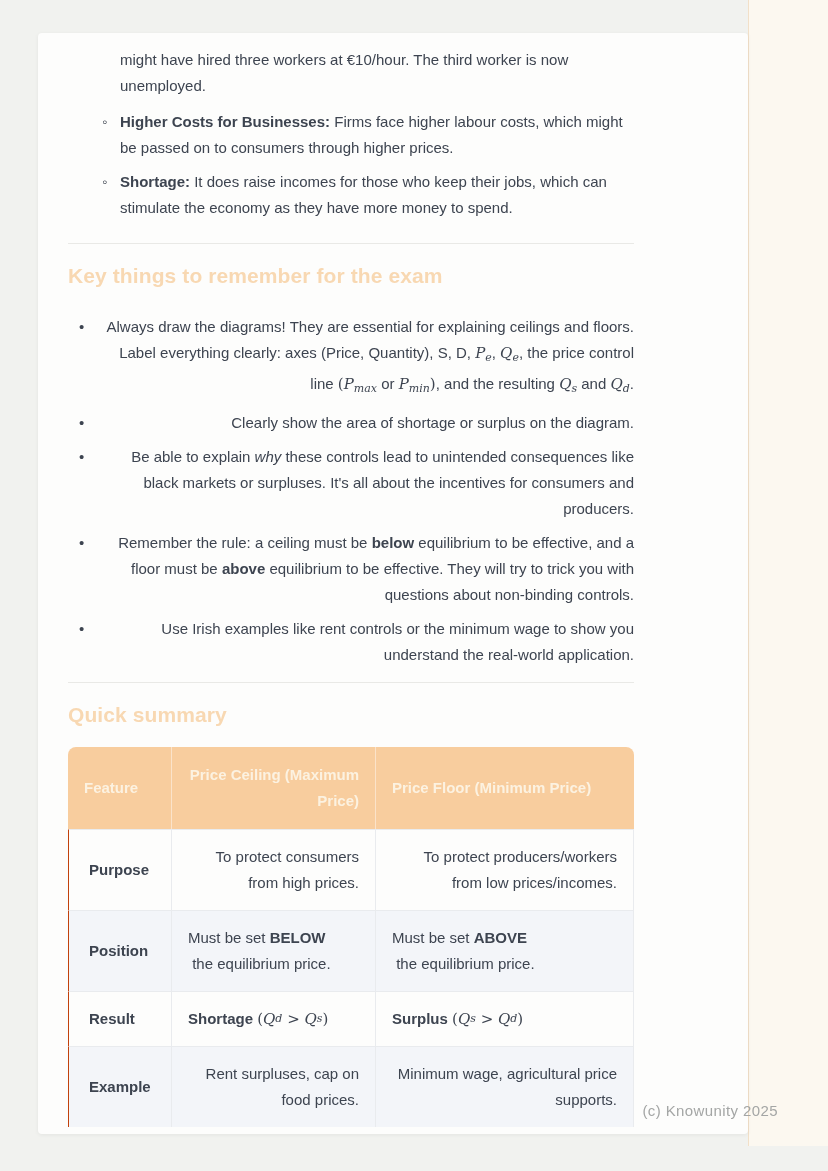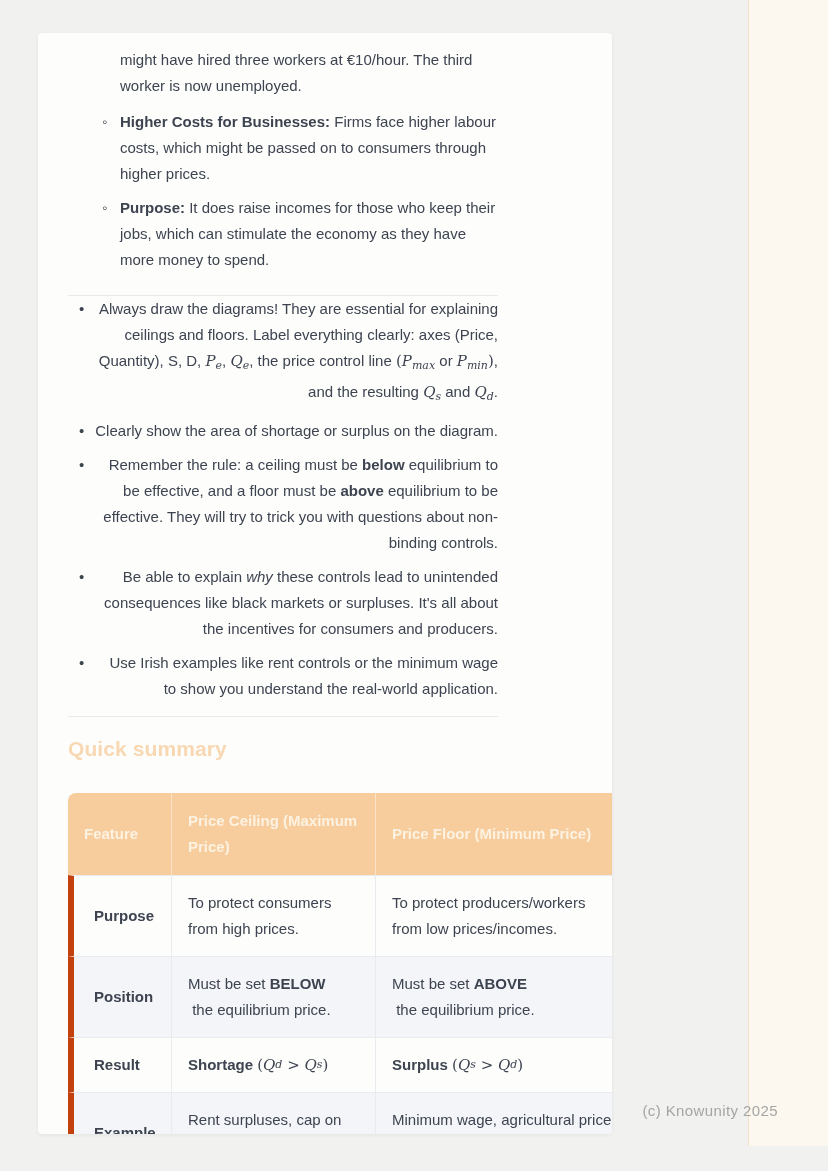--- a/index.html
+++ b/index.html
@@ -10,21 +10,21 @@
     position:relative;overflow:hidden;
     color:#3d4450;
   }
   .stage{position:absolute;inset:0;}
   .side-strip{
     position:absolute;left:748px;top:0;width:80px;height:1146px;
     background:#fcf8f0;border-left:1px solid #f2e0c8;
     z-index:1;
   }
   .page-card{
-    position:absolute;left:38px;top:33px;width:574px;height:1101px;
+    position:absolute;left:38px;top:33px;width:710px;height:1101px;
     background:#fdfdfc;border-radius:4px;
     box-shadow:0 1px 4px rgba(0,0,0,0.06);
     overflow:hidden;z-index:2;
   }
   .content{padding:6px 114px 0 30px;}
   .body-text,li{font-size:15px;line-height:26px;color:#3d4450;}
   p.cont{margin:8px 0 10px 52px;}
   ul{list-style:none;margin:0;padding:0;}
   .nlist li{
     position:relative;padding-left:52px;margin-bottom:8px;
@@ -50,38 +50,38 @@
   
   .b{font-weight:700;}
   .i{font-style:italic;}
   .m{font-family:"DejaVu Serif",serif;font-style:italic;}
   .mp{font-family:"DejaVu Serif",serif;}
   .sub{font-size:11px;vertical-align:-3px;}
   
   .tbl{
     display:grid;
     grid-template-columns:104px 204px 258px;
-    width:566px;margin-top:30px;
+    width:566px;margin-top:18px;text-align:right;
   }
   .hcell{
     background:#f8cd9e;color:#fcf2e1;font-weight:700;
     font-size:15px;line-height:26px;
     padding:15px 16px;display:flex;align-items:center;
     border-right:1px solid rgba(255,255,255,0.45);
   }
   .hcell:nth-child(3){border-right:none;}
   .hcell:first-child{border-top-left-radius:8px;}
   .hcell:nth-child(3){border-top-right-radius:8px;}
   .cell{
     background:#fdfdfc;
     font-size:15px;line-height:26px;
     padding:14px 16px;display:flex;align-items:center;flex-wrap:wrap;align-content:center;
     border-top:1px solid #e9ebee;border-right:1px solid #e9ebee;
   }
-  .cell.first{border-left:6px solid #c2410c;padding-left:20px;}
+  .cell.first{border-left:1px solid #c2410c;padding-left:20px;}
   .cell.alt{background:#f3f5f9;}
   .cell.label{font-weight:700;}
   .cell span{white-space:pre-wrap;}
   .watermark{
     position:absolute;right:50px;top:1102px;
     font-size:15px;letter-spacing:0.4px;color:#a4a6a5;
     z-index:3;
   }
 </style>
 </head>
@@ -90,31 +90,32 @@
 <div class="stage">
   <div class="side-strip"></div>
 
   <div class="page-card">
     <div class="content">
 
       <p class="cont body-text"><span>might have hired three workers at €10/hour. The third worker is now unemployed.</span></p>
 
       <ul class="nlist" id="nestedList">
           <li><span class="b">Higher Costs for Businesses:</span><span> Firms face higher labour costs, which might be passed on to consumers through higher prices.</span></li>
-          <li><span class="b">Purpose:</span><span> It does raise incomes for those who keep their jobs, which can stimulate the economy as they have more money to spend.</span></li>
+          <li><span class="b">Shortage:</span><span> It does raise incomes for those who keep their jobs, which can stimulate the economy as they have more money to spend.</span></li>
         </ul>
 
       <hr class="divider">
 
+      <h2 class="h2">Key things to remember for the exam</h2>
 
       <ul class="mlist" id="keyList">
           <li><span>Always draw the diagrams! They are essential for explaining ceilings and floors. Label everything clearly: axes (Price, Quantity), S, D, </span><span class="m">P</span><span class="m sub">e</span><span>, </span><span class="m">Q</span><span class="m sub">e</span><span>, the price control line </span><span class="mp">(</span><span class="m">P</span><span class="m sub">max</span><span> or </span><span class="m">P</span><span class="m sub">min</span><span class="mp">)</span><span>, and the resulting </span><span class="m">Q</span><span class="m sub">s</span><span> and </span><span class="m">Q</span><span class="m sub">d</span><span>.</span></li>
           <li><span>Clearly show the area of shortage or surplus on the diagram.</span></li>
+          <li><span>Be able to explain </span><span class="i">why</span><span> these controls lead to unintended consequences like black markets or surpluses. It's all about the incentives for consumers and producers.</span></li>
           <li><span>Remember the rule: a ceiling must be </span><span class="b">below</span><span> equilibrium to be effective, and a floor must be </span><span class="b">above</span><span> equilibrium to be effective. They will try to trick you with questions about non-binding controls.</span></li>
-          <li><span>Be able to explain </span><span class="i">why</span><span> these controls lead to unintended consequences like black markets or surpluses. It's all about the incentives for consumers and producers.</span></li>
           <li><span>Use Irish examples like rent controls or the minimum wage to show you understand the real-world application.</span></li>
         </ul>
 
       <hr class="divider hr2">
 
       <h2 class="h2 h2sum">Quick summary</h2>
 
       <div class="tbl" id="summaryTable">
           <div class="hcell">Feature</div>
           <div class="hcell">Price Ceiling (Maximum Price)</div>

